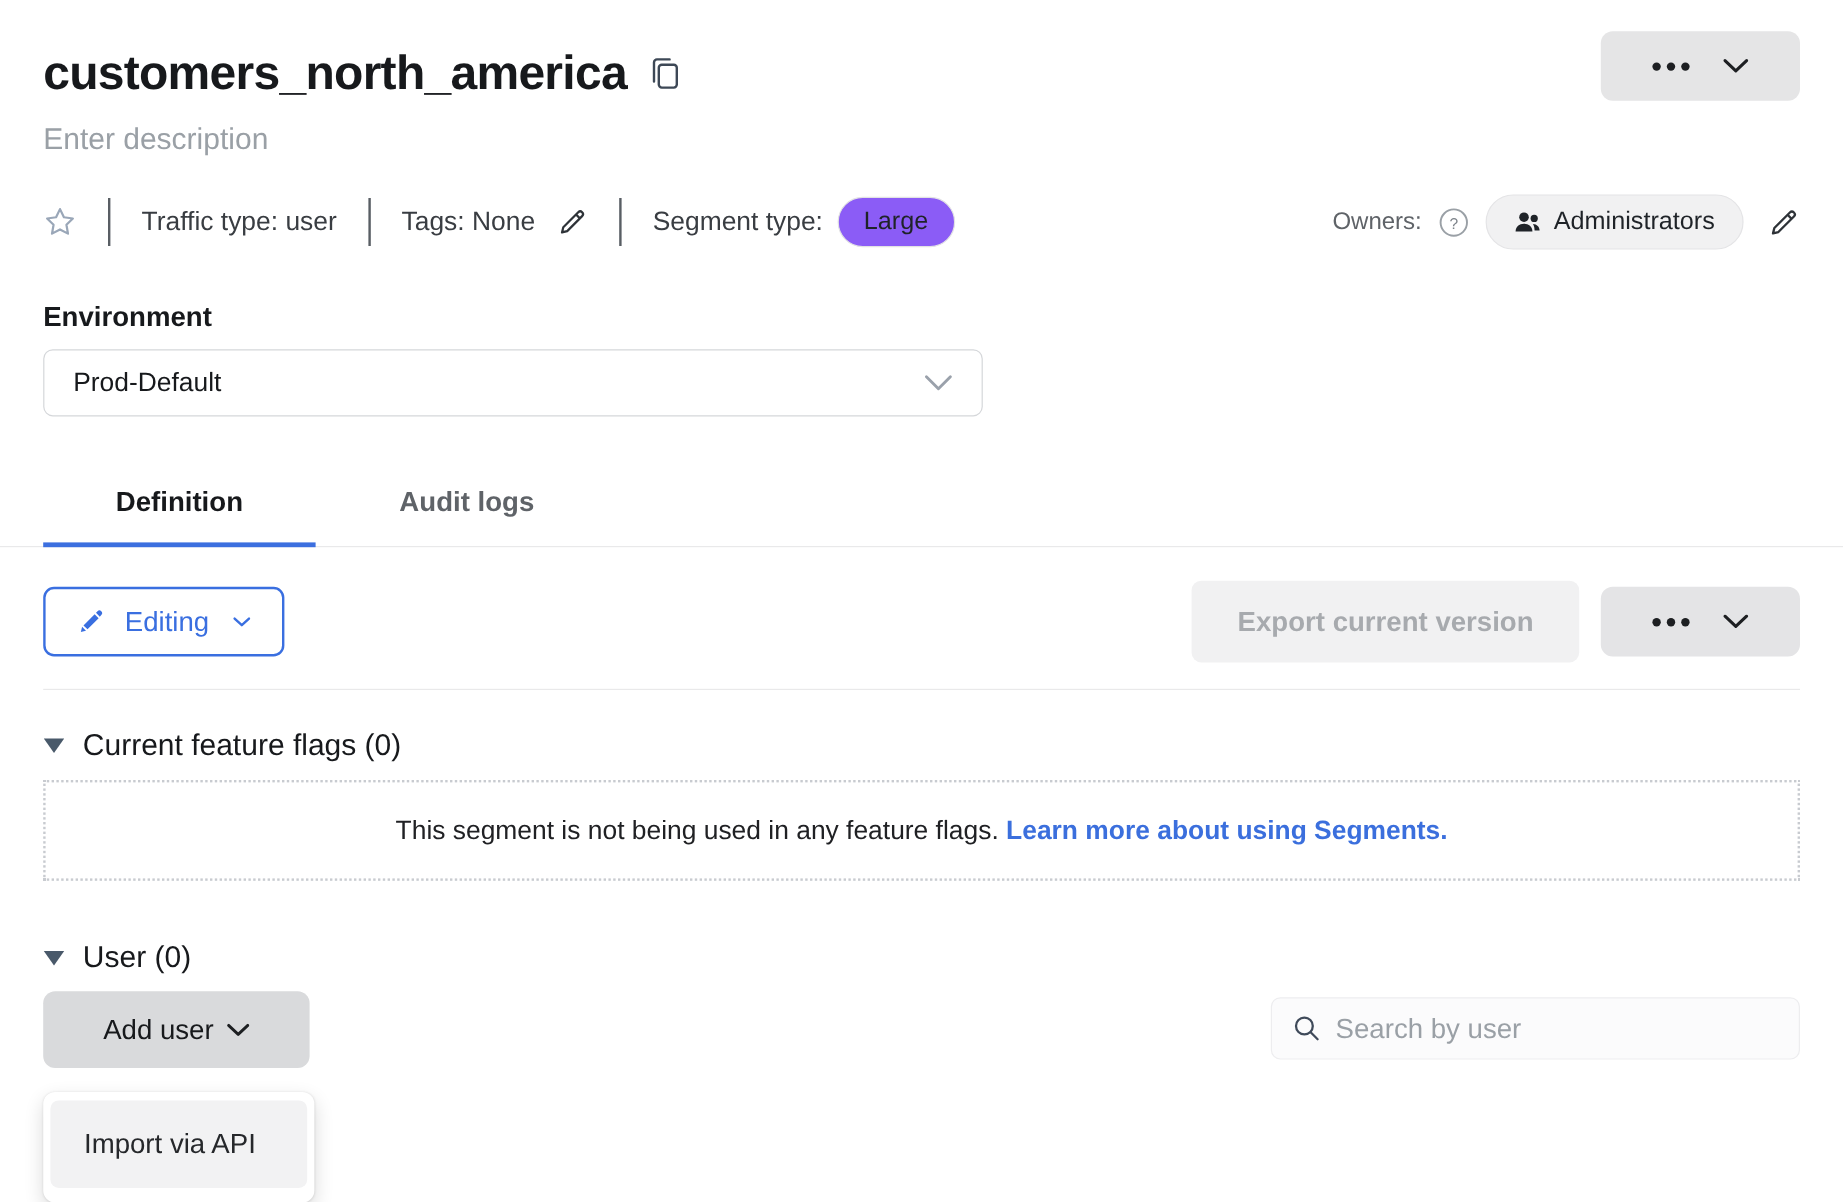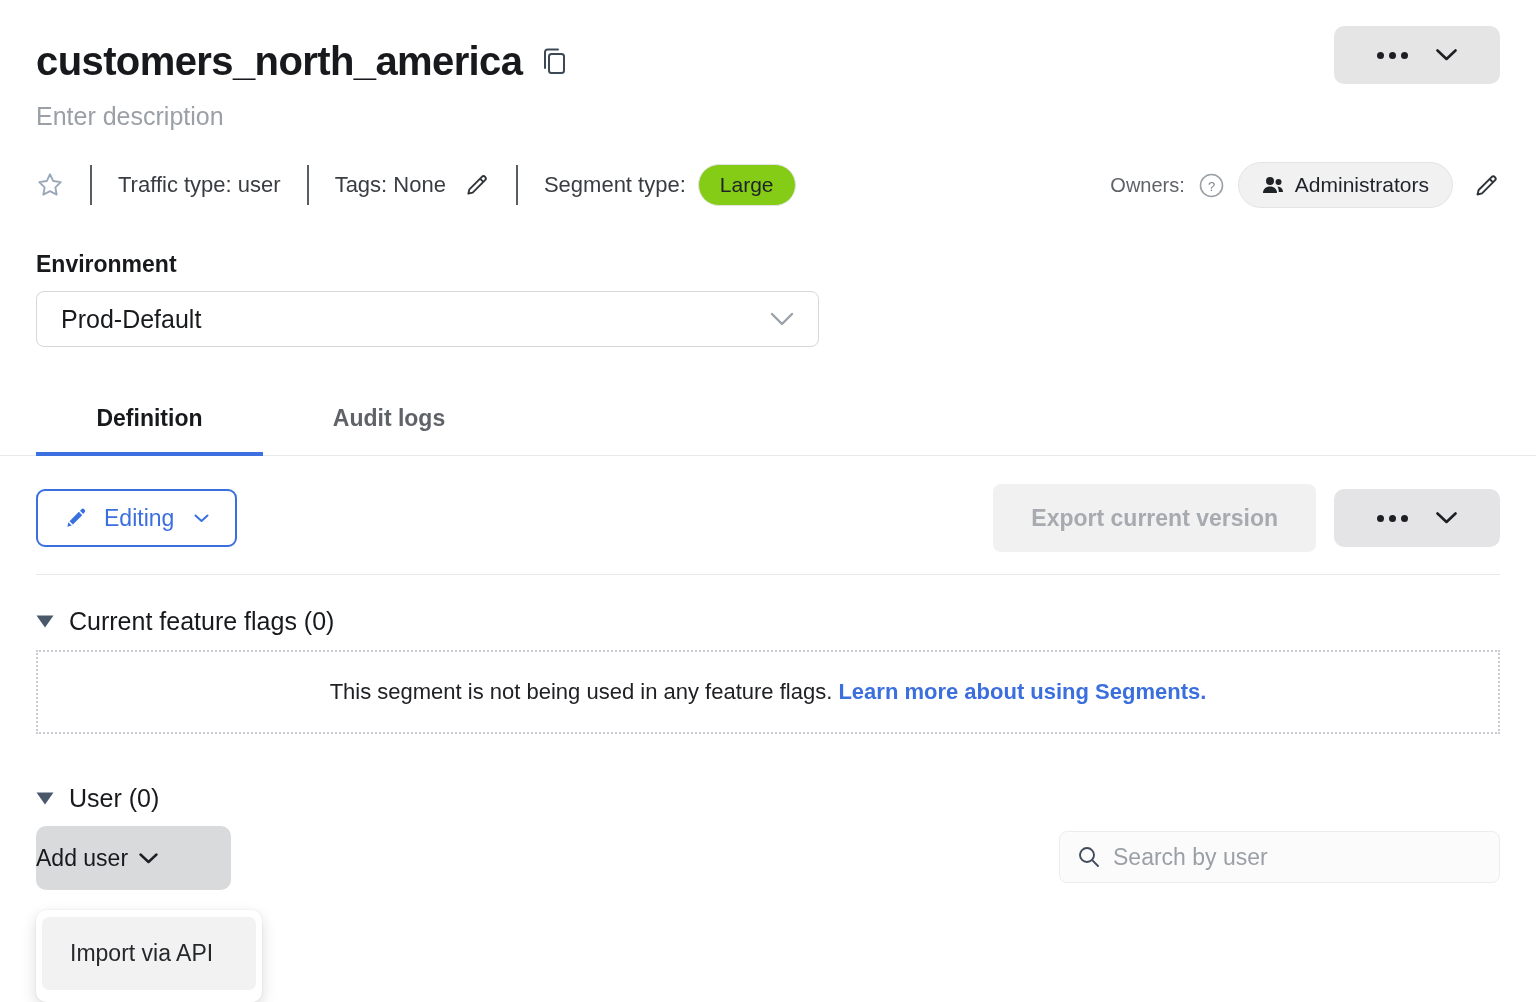--- a/index.html
+++ b/index.html
@@ -14,30 +14,30 @@
   .icon-btn { background: none; border: none; cursor: pointer; display: inline-flex; align-items: center; justify-content: center; padding: 0; }
   .actions-btn { margin-left: auto; width: 166px; height: 58px; background: #e5e5e6; border: none; border-radius: 10px; display: flex; align-items: center; justify-content: center; gap: 28px; cursor: pointer; }
   .dots { display: flex; gap: 5px; }
   .dots span { width: 7px; height: 7px; border-radius: 50%; background: #1d1f22; display: block; }
   .description { margin-top: 18px; font-size: 25px; color: #9aa0a6; cursor: text; width: fit-content; }
 
   
   .meta-row { margin-top: 32px; display: flex; align-items: center; height: 44px; }
   .v-div { width: 2px; height: 40px; background: #595e64; margin: 0 26px; }
   .meta-text { font-size: 22px; color: #393d42; }
-  .pill { background: #84cc16; border: 1px solid #e2e2e4; border-radius: 999px; padding: 8px 21px; font-size: 21px; color: #1f2328; margin-left: 12px; }
+  .pill { background: #8b5cf6; border: 1px solid #e2e2e4; border-radius: 999px; padding: 8px 21px; font-size: 21px; color: #1f2328; margin-left: 12px; }
   .meta-right { margin-left: auto; display: flex; align-items: center; gap: 14px; }
   .owners-label { font-size: 20px; color: #5f6368; }
   .owners-chip { display: flex; align-items: center; gap: 11px; background: #f1f1f2; border: 1px solid #e4e4e6; border-radius: 999px; padding: 10px 23px; font-size: 21px; color: #1f2328; }
   .pencil-space { margin-left: 6px; }
 
   
   .env-section { margin-top: 44px; }
   .env-label { font-size: 23px; font-weight: 700; color: #17191c; }
-  .env-select { margin-top: 13px; width: 783px; height: 56px; border: 1px solid #d5d7da; border-radius: 8px; background: #fff; display: flex; align-items: center; justify-content: space-between; padding: 0 24px; font-size: 25px; color: #17191c; cursor: pointer; }
+  .env-select { margin-top: 13px; width: 783px; height: 56px; border: 1px solid #d5d7da; border-radius: 8px; background: #fff; display: flex; align-items: center; justify-content: space-between; padding: 0 24px; font-size: 22px; color: #17191c; cursor: pointer; }
 
   
   .tabs { margin-top: 46px; display: flex; position: relative; }
   .tabs::after { content: ""; position: absolute; left: -36px; right: -36px; bottom: 0; height: 1px; background: #e9e9ea; }
   .tab { position: relative; display: flex; justify-content: center; align-items: center; padding: 12px 0 24px; font-size: 23px; cursor: pointer; z-index: 1; }
   .tab.active { font-weight: 700; color: #17191c; width: 227px; }
   .tab.active::after { content: ""; position: absolute; left: 0; right: 0; bottom: 0; height: 4px; background: #3c6fdf; z-index: 2; }
   .tab.inactive { font-weight: 700; color: #5f6368; width: 252px; }
 
   
@@ -50,21 +50,21 @@
   
   .section-header { display: flex; align-items: center; gap: 15px; cursor: default; }
   .section-title { font-size: 25px; font-weight: 500; color: #17191c; }
   .flags-section { margin-top: 32px; }
   .dotted-box { margin-top: 14px; border: 2px dotted #c8cbd0; padding: 27px 20px; text-align: center; font-size: 22px; color: #202124; }
   .dotted-box a { color: #3b6fdd; font-weight: 700; text-decoration: none; cursor: pointer; }
 
   .user-section { margin-top: 50px; }
   .user-body { margin-top: 13px; display: flex; align-items: flex-start; justify-content: space-between; }
   .adduser-wrap { position: relative; }
-  .adduser-btn { width: 195px; height: 64px; background: #d9dadc; border: none; border-radius: 10px; display: flex; align-items: center; justify-content: flex-start; gap: 11px; font-size: 23px; color: #17191c; cursor: pointer; }
+  .adduser-btn { width: 222px; height: 64px; background: #d9dadc; border: none; border-radius: 10px; display: flex; align-items: center; justify-content: center; gap: 11px; font-size: 23px; color: #17191c; cursor: pointer; }
   .menu { position: absolute; top: 84px; left: 0; width: 226px; background: #ffffff; border-radius: 10px; box-shadow: 0 6px 16px rgba(0,0,0,0.14), 0 0 2px rgba(0,0,0,0.10); padding: 7px 6px 12px 6px; z-index: 5; }
   .menu-item { background: #f2f2f3; border-radius: 7px; padding: 23px 0 23px 28px; font-size: 23px; color: #26282b; cursor: pointer; }
   .search-box { width: 441px; height: 52px; margin-top: 5px; background: #fbfbfc; border: 1px solid #ededef; border-radius: 8px; display: flex; align-items: center; gap: 12px; padding: 1px 17px; }
   .search-box input { border: none; outline: none; background: transparent; font-size: 23px; color: #17191c; width: 100%; font-family: "Liberation Sans", sans-serif; }
   .search-box input::placeholder { color: #9aa0a6; }
 
   svg { display: block; }
 </style>
 </head>
 <body>

